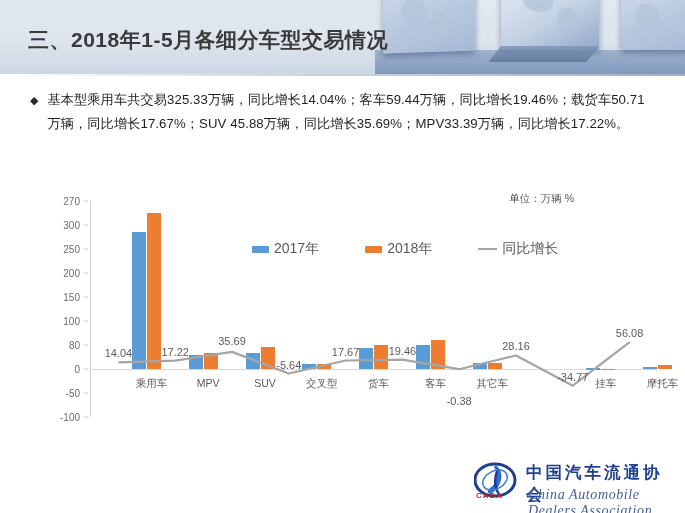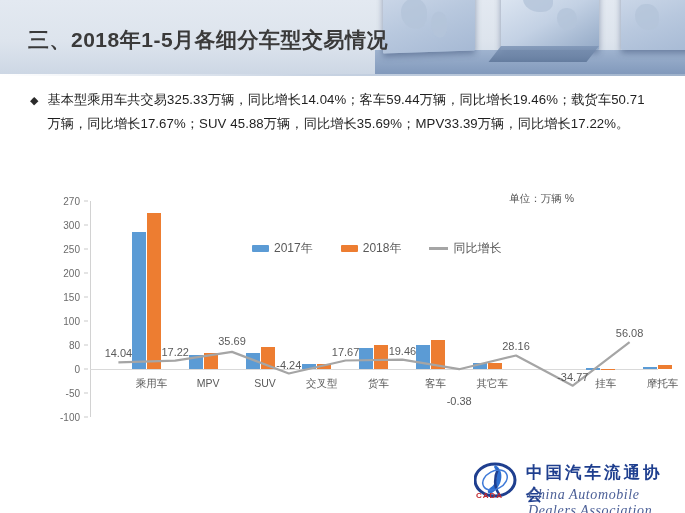--- a/index.html
+++ b/index.html
@@ -59,21 +59,21 @@
   }
 
   
   .chart-area { position: absolute; left: 52px; top: 182px; width: 620px; height: 260px; }
   .unit-label {
     position: absolute; right: 98px; top: 10px;
     font-size: 10.5px; color: #555; white-space: nowrap;
   }
   .legend {
     position: absolute; left: 200px; top: 58px; width: 360px;
-    display: flex; align-items: center; gap: 28px; font-size: 12px; color: #595959;
+    display: flex; align-items: center; gap: 46px; font-size: 14px; color: #595959;
   }
   .legend-item { display: flex; align-items: center; gap: 5px; }
   .sw { width: 17px; height: 7px; border-radius: 1px; }
   .sw-line { width: 19px; height: 2.5px; background: #a5a5a5; }
 
   .plot {
     position: absolute; left: 38px; top: 19px; width: 568px; height: 216px;
   }
   .yaxis { position: absolute; left: -38px; top: 0; width: 36px; height: 216px; }
   .ytick {
@@ -244,21 +244,21 @@
             <div class="xlabel" style="top: 176px; left: -3.6px;">摩托车</div>
           </div>
         </div>
       <svg class="lineplot" id="lineplot" width="568" height="216">
           <polyline points="28.4,161.3 85.2,159.7 142.0,150.9 198.8,172.5 255.6,159.5 312.4,158.7 369.2,168.2 426.0,154.5 482.8,184.7 539.6,141.1" fill="none" stroke="#a5a5a5" stroke-width="2.2" stroke-linejoin="round"></polyline>
         </svg>
       <div id="ptlabels">
           <div class="pt-label" style="left: 28.4px; top: 158.261px;">14.04</div>
           <div class="pt-label" style="left: 85.2px; top: 156.734px;">17.22</div>
           <div class="pt-label" style="left: 142px; top: 146px;">35.69</div>
-          <div class="pt-label" style="left: 198.8px; top: 169.531px;">-4.24</div>
+          <div class="pt-label" style="left: 198.8px; top: 169.531px;">-5.64</div>
           <div class="pt-label" style="left: 255.6px; top: 156.518px;">17.67</div>
           <div class="pt-label" style="left: 312.4px; top: 155.659px;">19.46</div>
           <div class="pt-label" style="left: 369.2px; top: 165.182px; margin-top: 41px;">-0.38</div>
           <div class="pt-label" style="left: 426px; top: 151.483px;">28.16</div>
           <div class="pt-label" style="left: 482.8px; top: 181.69px;">-34.77</div>
           <div class="pt-label" style="left: 539.6px; top: 138.082px;">56.08</div>
         </div>
     </div>
   </div>
 

